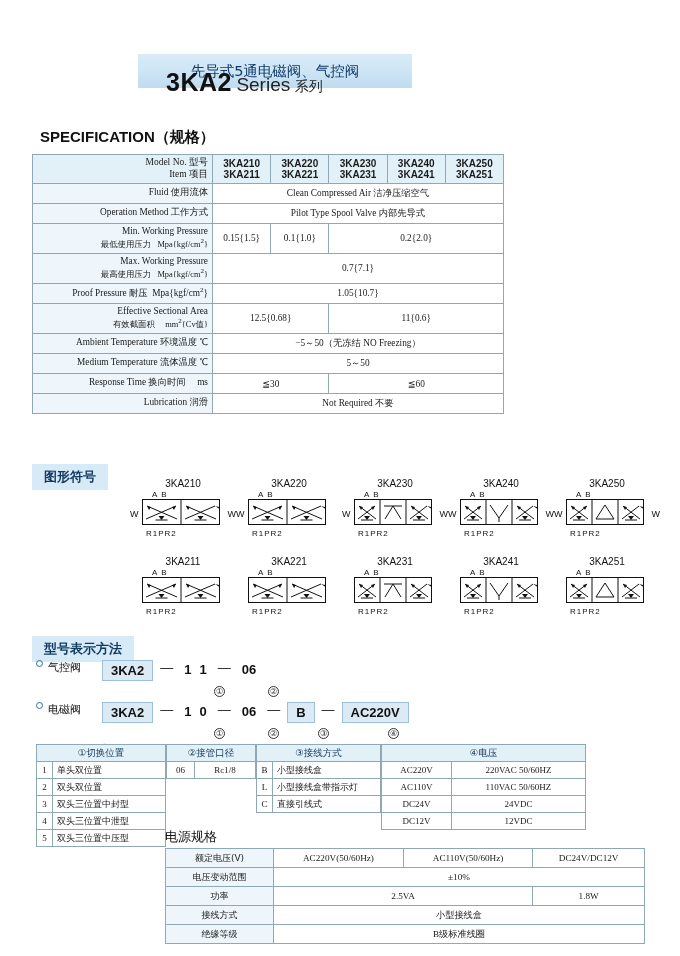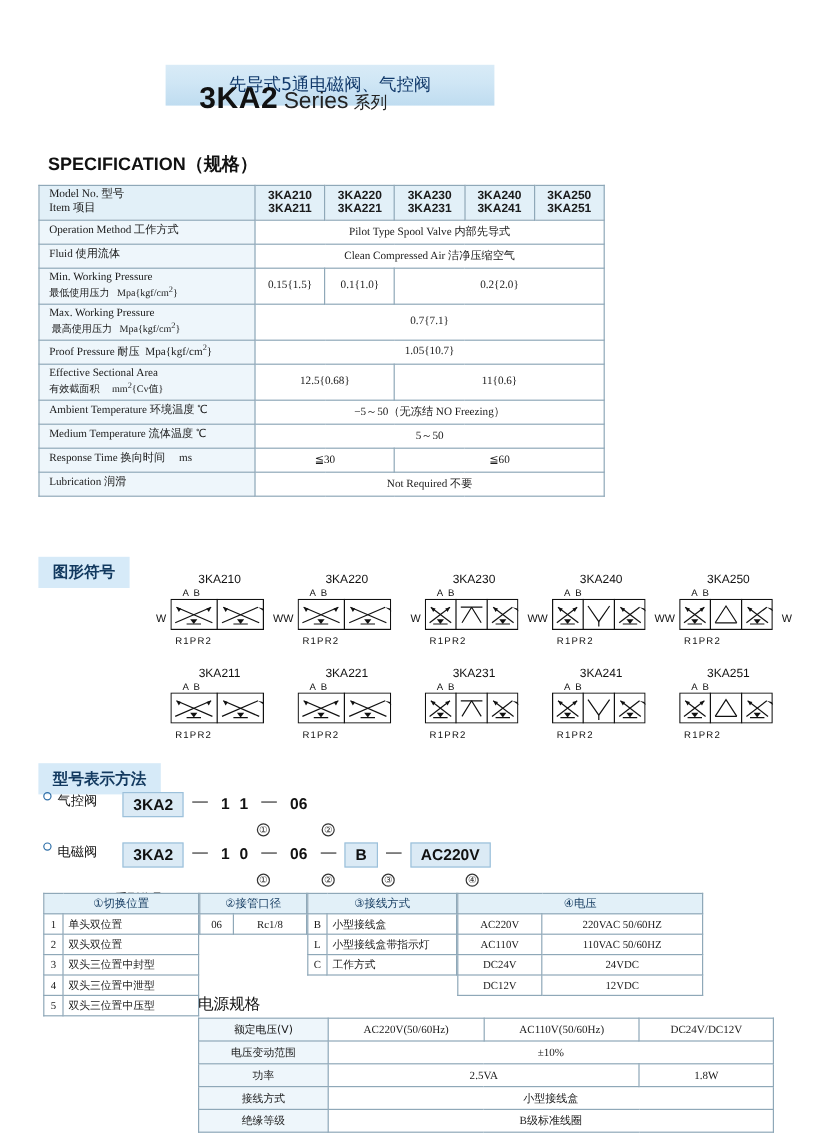--- a/index.html
+++ b/index.html
@@ -76,21 +76,21 @@
   }
   .spec-table td {
     border: 1px solid #8fa8b8;
     padding: 2px 4px;
     text-align: center;
     vertical-align: middle;
     background: #ffffff;
     height: 20px;
   }
   .spec-table td.lbl {
-    text-align: left;
+    text-align: right;
     padding-left: 8px;
     background: #eef6fb;
     width: 180px;
     line-height: 1.25;
   }
   .spec-table tr.head td {
     background: #e2f0f8;
     font-weight: bold;
     font-size: 10px;
     font-family: "Liberation Sans", sans-serif;
@@ -225,26 +225,26 @@
       <td>
             <div>3KA240</div>
             <div>3KA241</div>
           </td>
       <td>
             <div>3KA250</div>
             <div>3KA251</div>
           </td>
     </tr>
     <tr>
+      <td class="lbl">Fluid 使用流体</td>
+      <td colspan="5">Clean Compressed Air 洁净压缩空气</td>
+    </tr>
+    <tr>
       <td class="lbl">Operation Method  工作方式</td>
       <td colspan="5">Pilot Type Spool Valve 内部先导式</td>
-    </tr>
-    <tr>
-      <td class="lbl">Fluid 使用流体</td>
-      <td colspan="5">Clean Compressed Air 洁净压缩空气</td>
     </tr>
     <tr class="tall">
       <td class="lbl">
         <div>Min. Working Pressure</div>
         <div class="sub2">最低使用压力&nbsp;&nbsp;&nbsp;Mpa{kgf/cm<span class="sup">2</span>}</div>
       </td>
       <td>0.15{1.5}</td>
       <td>0.1{1.0}</td>
       <td colspan="3">0.2{2.0}</td>
     </tr>
@@ -644,21 +644,21 @@
       <tr>
             <td style="width:16px">B</td>
             <td class="l">小型接线盒</td>
           </tr>
       <tr>
             <td>L</td>
             <td class="l">小型接线盒带指示灯</td>
           </tr>
       <tr>
             <td>C</td>
-            <td class="l">工作方式</td>
+            <td class="l">直接引线式</td>
           </tr>
     </tbody>
       </table>
 
     <table class="opt-table opt-d">
       <tbody>
           <tr>
             <th colspan="2">④电压</th>
           </tr>
       <tr>

